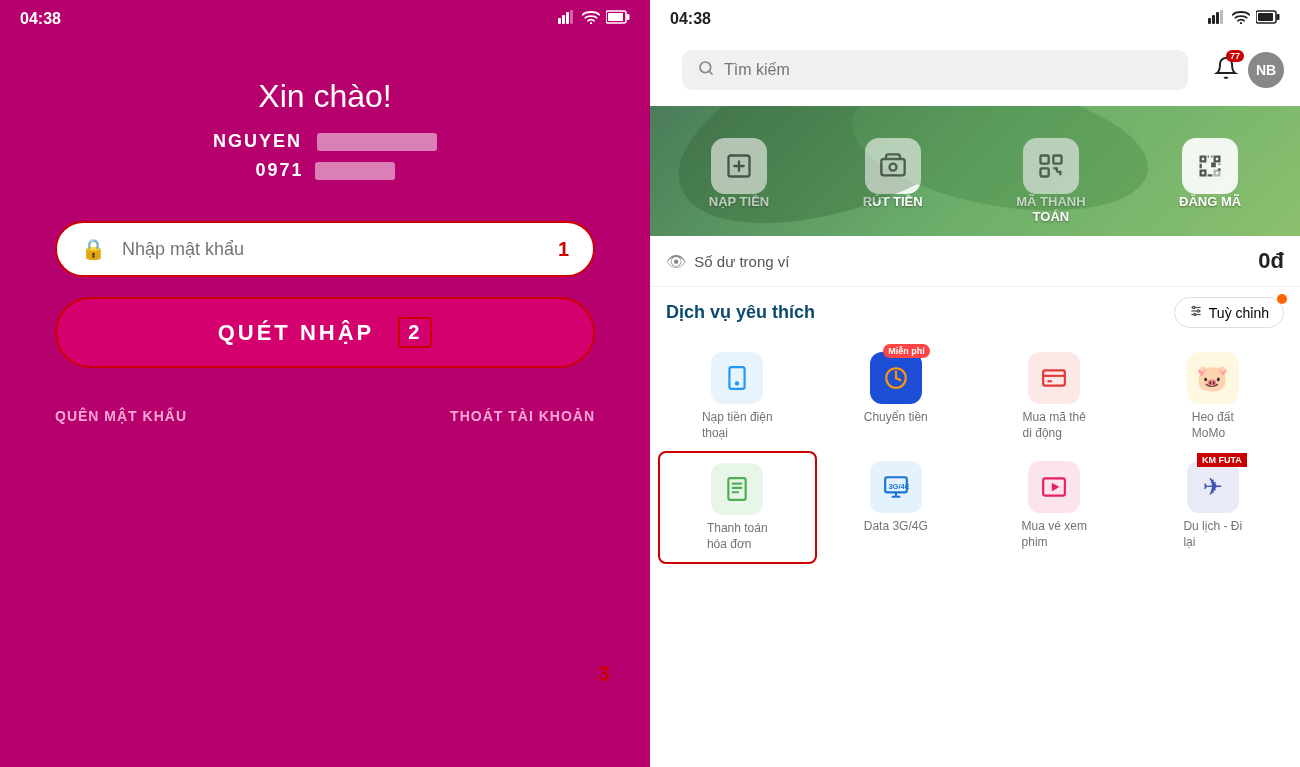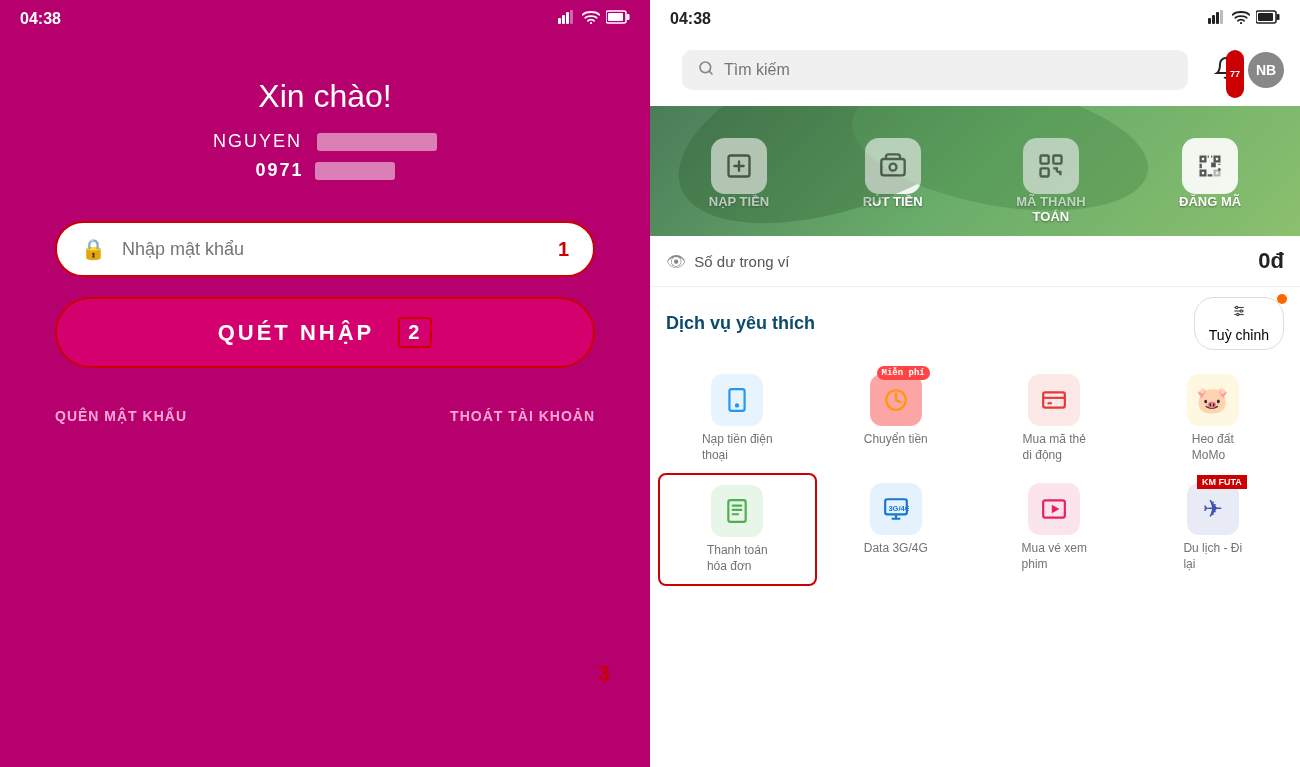--- a/index.html
+++ b/index.html
@@ -46,21 +46,21 @@
     }
 
     .welcome-title {
       font-size: 32px;
       font-weight: 300;
       margin-bottom: 16px;
     }
 
     .user-name {
       font-size: 18px;
-      font-weight: 400;
+      font-weight: 700;
       letter-spacing: 2px;
       margin-bottom: 8px;
     }
 
     .user-phone {
       font-size: 18px;
       font-weight: 600;
       letter-spacing: 2px;
       margin-bottom: 40px;
     }
@@ -215,21 +215,21 @@
 
     .notif-badge {
       position: absolute;
       top: -6px;
       right: -6px;
       background: #cc0000;
       color: white;
       font-size: 9px;
       font-weight: bold;
       border-radius: 10px;
-      padding: 19px 4px;
+      padding: 1px 4px;
       min-width: 16px;
       text-align: center;
     }
 
     .avatar-circle {
       width: 36px;
       height: 36px;
       background: #888;
       border-radius: 50%;
       display: flex;
@@ -333,21 +333,20 @@
       display: flex;
       align-items: center;
       gap: 6px;
       border: 1px solid #ddd;
       border-radius: 20px;
       padding: 6px 14px;
       font-size: 14px;
       cursor: pointer;
       background: white;
       position: relative;
-      flex-direction: column;
     }
 
     .customize-dot {
       width: 10px;
       height: 10px;
       background: #ff6600;
       border-radius: 50%;
       position: absolute;
       top: -4px;
       right: -4px;
@@ -380,21 +379,21 @@
       height: 52px;
       border-radius: 12px;
       display: flex;
       align-items: center;
       justify-content: center;
       font-size: 24px;
       position: relative;
     }
 
     .service-icon-phone { background: #e8f4fd; color: #2196F3; }
-    .service-icon-transfer { background: #fca5a5; color: #ff9800; font-family: Liberation Mono, monospace; }
+    .service-icon-transfer { background: #1d4ed8; color: #ff9800; }
     .service-icon-card { background: #fde8e8; color: #e53935; }
     .service-icon-pig { background: #fff8e1; }
     .service-icon-bill { background: #e8f5e9; color: #4CAF50; }
     .service-icon-data { background: #e3f2fd; color: #1976d2; }
     .service-icon-movie { background: #fce4ec; color: #e91e63; }
     .service-icon-travel { background: #e8eaf6; color: #3f51b5; }
 
     .service-label {
       font-size: 12px;
       text-align: left;

